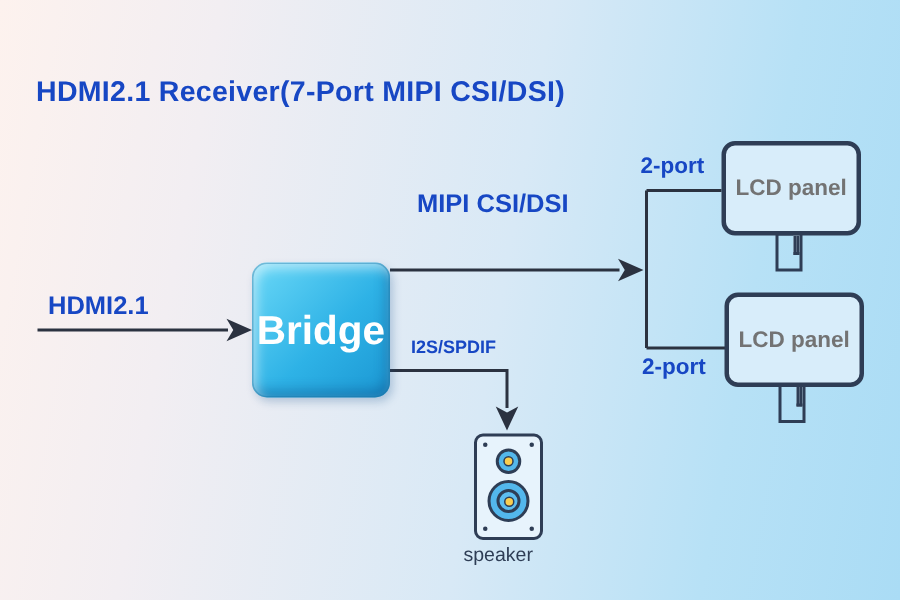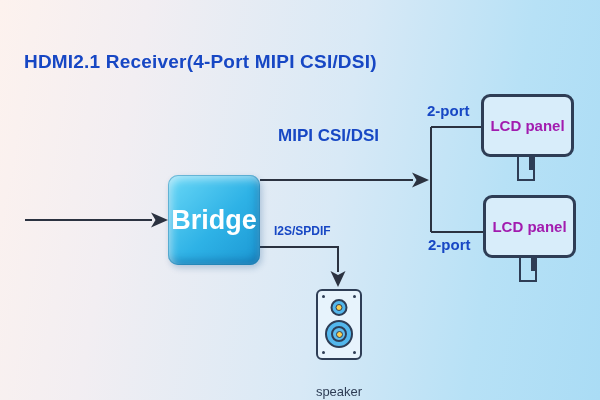--- a/index.html
+++ b/index.html
@@ -33,21 +33,21 @@
     display:flex;align-items:center;justify-content:center;
     color:#ffffff;font-size:27px;font-weight:600;
     z-index:2;
   }
 
   .lcd-panel{
     width:93px;height:63px;box-sizing:border-box;
     border:3px solid #2e3d55;border-radius:9px;
     background:#d8edfa;
     display:flex;align-items:center;justify-content:center;
-    color:#a21caf;font-size:15px;font-weight:600;
+    color:#737373;font-size:15px;font-weight:600;
     z-index:2;
   }
   .panel-1{left:481px;top:94px;}
   .panel-2{left:483px;top:195px;}
   .stand{width:18px;height:26px;box-sizing:border-box;border:2.5px solid #2e3d55;z-index:1;}
   .stand-1{left:517px;top:155px;}
   .stand-2{left:519px;top:256px;}
   .slot{width:4px;height:13px;box-sizing:border-box;border:2px solid #2e3d55;border-top:none;background:#d8edfa;z-index:3;}
   .slot-1{left:529px;top:157px;}
   .slot-2{left:531px;top:258px;}
@@ -59,21 +59,21 @@
   }
   .dot{position:absolute;width:3px;height:3px;border-radius:50%;background:#2e3d55;}
   .dot.tl{left:4px;top:4px;} .dot.tr{right:4px;top:4px;}
   .dot.bl{left:4px;bottom:4px;} .dot.br{right:4px;bottom:4px;}
   .circ{position:absolute;border-radius:50%;box-sizing:border-box;display:flex;align-items:center;justify-content:center;}
   .tweeter{left:50%;top:8px;transform:translateX(-50%);width:17px;height:17px;background:#53b7ec;border:2px solid #2e3d55;}
   .tweeter-center{position:static;width:7px;height:7px;background:#f9cd4f;border:1.5px solid #2e3d55;}
   .woofer{left:50%;top:29px;transform:translateX(-50%);width:28px;height:28px;background:#53b7ec;border:2px solid #2e3d55;}
   .woofer-mid{position:static;width:16px;height:16px;background:#5cbdf0;border:2px solid #2e3d55;}
   .woofer-center{position:static;width:7px;height:7px;background:#f9cd4f;border:1.5px solid #2e3d55;}
-  .speaker-label{left:309px;top:362px;width:60px;text-align:center;color:#2e3d55;font-size:13px;margin-top:22px;}
+  .speaker-label{left:309px;top:362px;width:60px;color:#2e3d55;font-size:13px;}
 </style>
 </head>
 <body>
 
 <div class="canvas">
 
   <svg class="abs wires" viewBox="0 0 600 400" xmlns="http://www.w3.org/2000/svg">
     <g stroke="#2b3240" stroke-width="2" fill="none">
       <path d="M25 220 H152"></path>
       <path d="M260 180 H413"></path>
@@ -82,21 +82,22 @@
       <path d="M431 232 H484"></path>
       <path d="M260 247 H338 V272"></path>
     </g>
     <g fill="#2b3240" stroke="none">
       <polygon points="151,212.5 168,220 151,227.5 155.5,220"></polygon>
       <polygon points="412,172.5 429,180 412,187.5 416.5,180"></polygon>
       <polygon points="330.5,271 338,275 345.5,271 338,287"></polygon>
     </g>
   </svg>
 
-  <div class="abs blue title">HDMI2.1 Receiver(4-Port MIPI CSI/DSI)</div>
+  <div class="abs blue title">HDMI2.1 Receiver(7-Port MIPI CSI/DSI)</div>
+  <div class="abs blue hdmi-label">HDMI2.1</div>
   <div class="abs blue mipi-label">
     <span style="display:block">MIPI CSI/DSI</span>
   </div>
   <div class="abs blue audio-label">I2S/SPDIF</div>
   <div class="abs blue port-top">2-port</div>
   <div class="abs blue port-bottom">2-port</div>
 
   <div class="abs bridge">Bridge</div>
 
   <div class="abs stand stand-1"></div>

